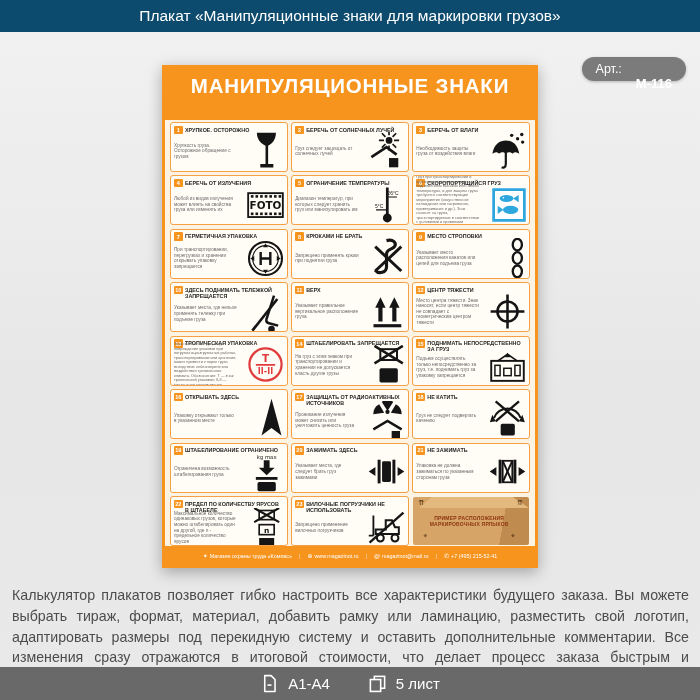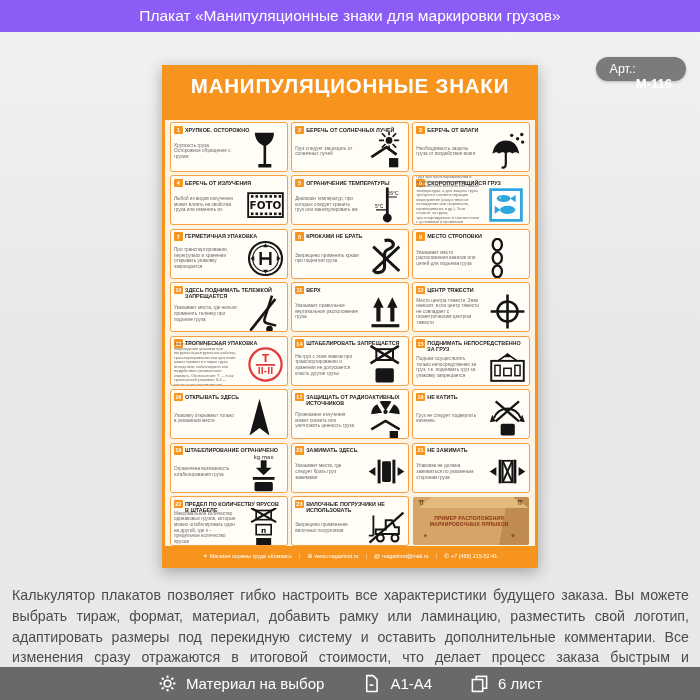--- a/index.html
+++ b/index.html
@@ -1,40 +1,40 @@
 <!DOCTYPE html>
 <html><head>
 <meta charset="utf-8">
 <style>
   html,body{margin:0;padding:0;}
   body{width:700px;height:700px;position:relative;overflow:hidden;
        background:linear-gradient(180deg,#f2f2f2 0%,#e7e7e7 55%,#e9e9e9 100%);
        font-family:"Liberation Sans",sans-serif;}
-  .top-bar{position:absolute;top:0;left:0;right:0;height:32px;background:#8b5cf6;
+  .top-bar{position:absolute;top:0;left:0;right:0;height:32px;background:#0c4a6e;
        display:flex;align-items:center;justify-content:center;color:#fff;font-size:15.5px;}
   .art-badge{position:absolute;top:57px;right:14px;height:24px;background:#7b7b7b;border-radius:13px;
-       color:#fff;display:flex;align-items:center;gap:0;padding:0 14px;font-size:12.5px;
+       color:#fff;display:flex;align-items:center;gap:14px;padding:0 14px;font-size:12.5px;
        box-shadow:0 1px 3px rgba(0,0,0,.25);}
   .art-badge b{font-size:13px;margin-top:29px;}
   .poster{position:absolute;left:162px;top:65px;width:376px;height:503px;box-sizing:border-box;
        background:#fcf3e2;border:3px solid #f7941e;box-shadow:0 4px 14px rgba(0,0,0,.30);}
   .poster-head{height:52px;background:#f7941e;color:#fff;text-align:center;font-weight:bold;
        font-size:20.5px;line-height:21.5px;padding-top:7px;letter-spacing:.8px;box-sizing:border-box;}
   .signs-grid{position:absolute;top:54px;bottom:19px;left:5px;right:5px;display:grid;
        grid-template-columns:repeat(3,1fr);grid-auto-rows:1fr;gap:3.5px;}
   .cell{background:#fffdf6;border:1px solid #f5a045;border-radius:3px;padding:2.5px 3px;
        overflow:hidden;display:flex;flex-direction:column;box-sizing:border-box;}
   .cell-head{display:flex;align-items:flex-start;gap:2.5px;}
   .cell-num{flex:0 0 auto;width:8.5px;height:8.5px;background:#f7941e;color:#fff;font-size:5.5px;
        font-weight:bold;display:flex;align-items:center;justify-content:center;border-radius:1px;}
   .cell-title{font-size:5.4px;line-height:6px;font-weight:bold;color:#262626;padding-top:1px;}
   .cell-body{flex:1;display:flex;align-items:center;justify-content:space-between;gap:2px;min-height:0;}
   .cell-desc{font-size:4.7px;line-height:5.6px;color:#6a6a6a;width:58%;}
   .cell.long .cell-desc{font-size:3.9px;line-height:4.5px;width:57%;}
-  .cell-icon{flex:0 0 auto;width:37px;height:40px;display:flex;align-items:center;justify-content:flex-start;}
+  .cell-icon{flex:0 0 auto;width:37px;height:40px;display:flex;align-items:center;justify-content:flex-end;}
   .cell-icon svg{max-width:100%;max-height:100%;}
   .example-cell{border:none;background:transparent;padding:0;display:block;position:relative;}
   .ex-box{position:absolute;inset:1px;background:linear-gradient(100deg,#d7a468 76%,#c08b4f 76%);border-radius:2px;}
   .ex-top{position:absolute;top:0;left:0;right:0;height:11px;background:#e3b97e;
        clip-path:polygon(5% 100%,16% 0,86% 0,100% 100%);}
   .bx-label{position:absolute;top:38%;left:10px;right:14px;text-align:center;font-size:5px;line-height:6px;
        font-weight:bold;color:#8c3512;letter-spacing:.2px;}
   .bx-mark{position:absolute;font-size:7px;color:#3c2208;line-height:7px;}
   .m1{top:2px;left:5px;} .m2{top:2px;right:6px;} .m3{bottom:6px;left:10px;} .m4{bottom:6px;right:14px;}
   .poster-footer{position:absolute;left:0;right:0;bottom:0;height:19px;background:#f7941e;display:flex;
@@ -538,41 +538,25 @@
         <span>+7 (495) 215-52-41</span>
       </span>
   </div>
 </div>
 
 <div class="description">Калькулятор плакатов позволяет гибко настроить все характеристики будущего заказа. Вы можете выбрать тираж, формат, материал, добавить рамку или ламинацию, разместить свой логотип, адаптировать размеры под перекидную систему и оставить дополнительные комментарии. Все изменения сразу отражаются в итоговой стоимости, что делает процесс заказа быстрым и прозрачным</div>
 
 <div class="footer-bar">
   <div class="fb-item">
     <svg viewBox="0 0 24 24">
-        <circle cx="12" cy="12" r="4.2" fill="none" stroke="#fff" stroke-width="2"></circle>
-        <g stroke="#fff" stroke-width="2.6">
-          <line x1="19" y1="12" x2="22" y2="12"></line>
-          <line x1="16.9" y1="16.9" x2="19.1" y2="19.1"></line>
-          <line x1="12" y1="19" x2="12" y2="22"></line>
-          <line x1="7.1" y1="16.9" x2="4.9" y2="19.1"></line>
-          <line x1="5" y1="12" x2="2" y2="12"></line>
-          <line x1="7.1" y1="7.1" x2="4.9" y2="4.9"></line>
-          <line x1="12" y1="5" x2="12" y2="2"></line>
-          <line x1="16.9" y1="7.1" x2="19.1" y2="4.9"></line>
-        </g>
-      </svg>
-    <span>Материал на выбор</span>
-  </div>
-  <div class="fb-item">
-    <svg viewBox="0 0 24 24">
         <path d="M6 2h8l5 5v15H6z" fill="none" stroke="#fff" stroke-width="2" stroke-linejoin="round"></path>
         <line x1="9.5" y1="14" x2="14.5" y2="14" stroke="#fff" stroke-width="2"></line>
       </svg>
     <span>А1-А4</span>
   </div>
   <div class="fb-item">
     <svg viewBox="0 0 24 24">
         <rect x="8" y="3" width="13" height="15" fill="none" stroke="#fff" stroke-width="2"></rect>
         <rect x="3" y="7" width="13" height="15" fill="#696969" stroke="#fff" stroke-width="2"></rect>
       </svg>
-    <span>6 лист</span>
+    <span>5 лист</span>
   </div>
 </div>
 
 </body></html>

